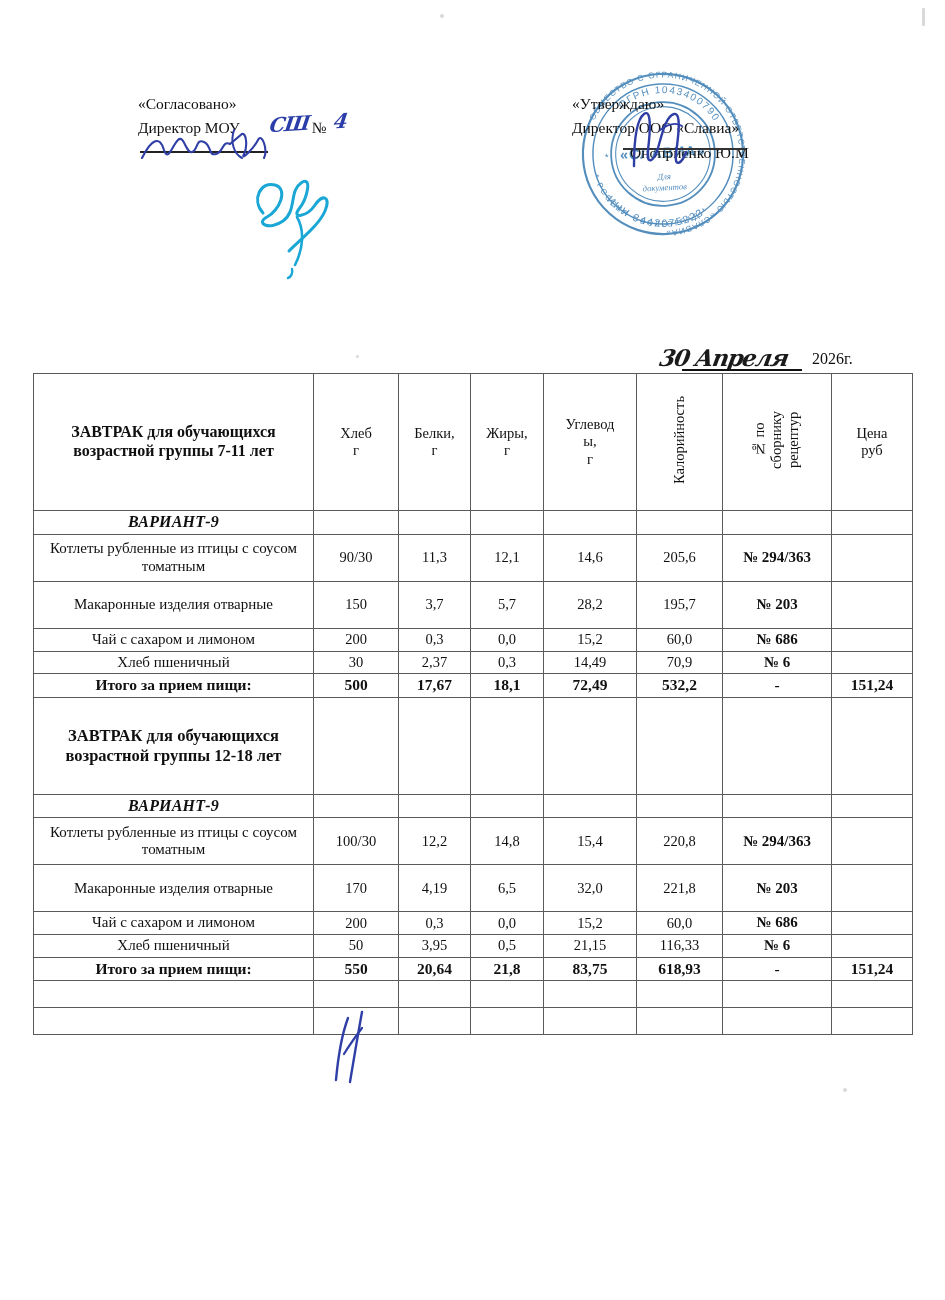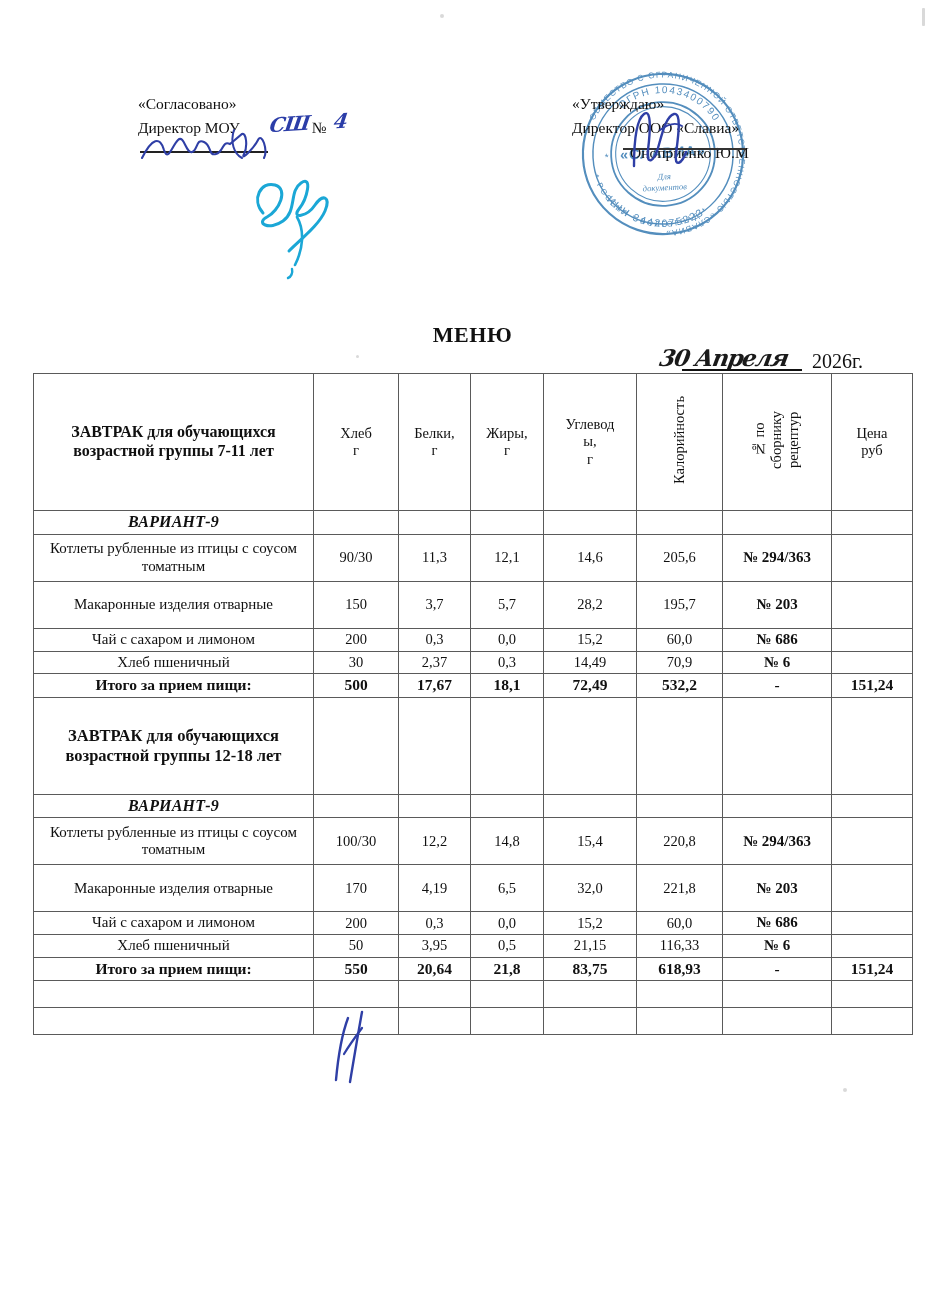--- a/index.html
+++ b/index.html
@@ -154,21 +154,21 @@
     left: 22px;
     top: 19px;
     width: 120px;
     height: 1.6px;
     background: #111;
   }
   .date-year {
     position: absolute;
     left: 152px;
     top: 0px;
-    font-size: 20px;
+    font-size: 16px;
     font-family: "Liberation Serif", serif;
   }
 
   
   table.menu {
     position: absolute;
     left: 33px;
     top: 373px;
     width: 879px;
     border-collapse: collapse;
@@ -311,21 +311,20 @@
     <div>«Утверждаю»</div>
     <div class="ln2">Директор ООО «Славиа»</div>
     <div class="ln3">Оноприенко Ю.М</div>
   </div>
   <div class="sig-underline-r"></div>
   <svg class="sig-svg" style="left:620px; top:108px;" width="110" height="65" viewBox="0 0 110 65">
     <path d="M14 58 C14 36, 16 12, 24 6 C32 0, 30 26, 28 42 C26 58, 34 54, 38 40 C42 26, 46 8, 54 6 C62 4, 58 30, 56 46 C54 60, 62 56, 66 44" fill="none" stroke="#2f3fa6" stroke-width="2.4" stroke-linecap="round"></path>
     <path d="M40 22 C48 16, 56 14, 62 18" fill="none" stroke="#2f3fa6" stroke-width="1.8" stroke-linecap="round"></path>
   </svg>
 
-  <div class="doc-title">МЕНЮ</div>
   <div class="date-row">
     <span class="date-hand">30 Апреля</span>
     <span class="date-rule"></span>
     <span class="date-year">2026г.</span>
   </div>
 
   <table class="menu">
     <colgroup>
       <col style="width:280px">
         <col style="width:85px">

